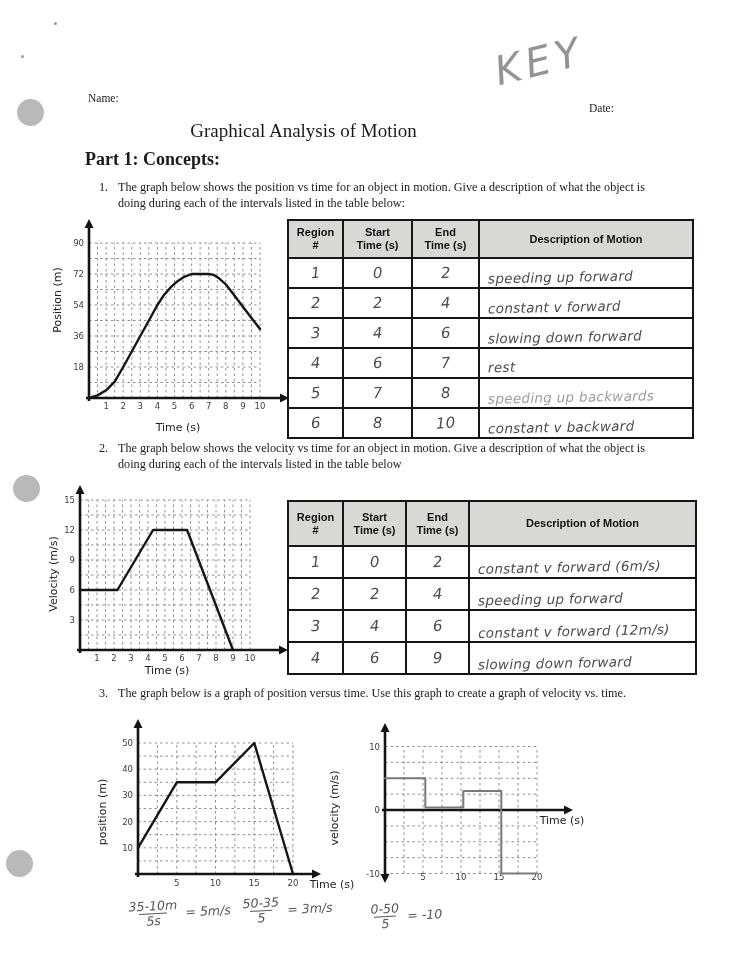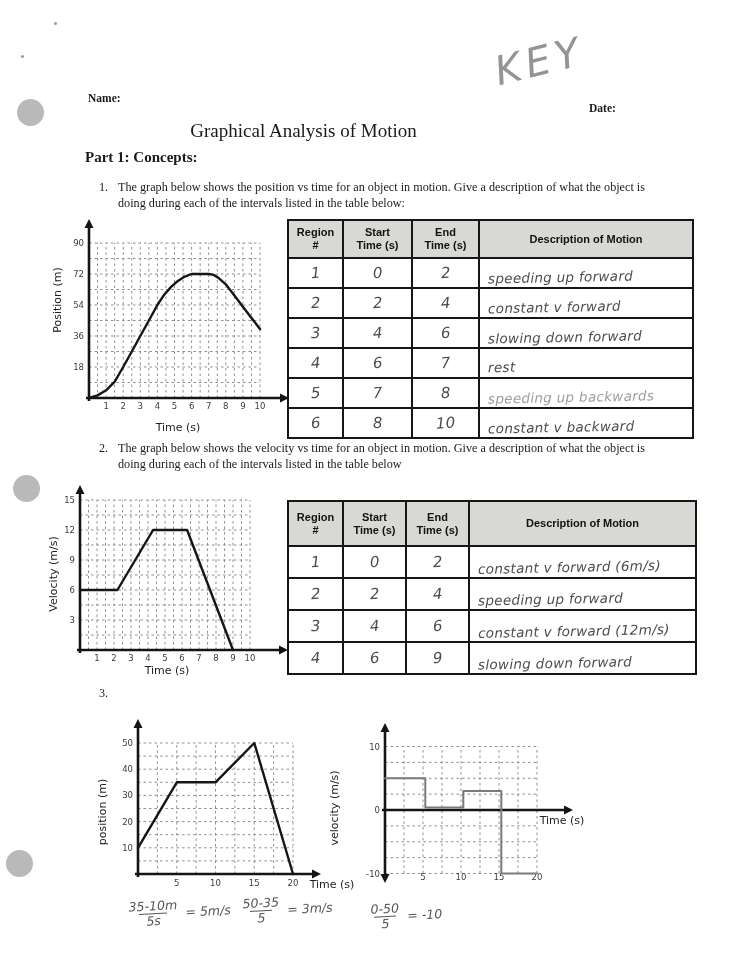--- a/index.html
+++ b/index.html
@@ -4,24 +4,24 @@
 <style>
   html,body{margin:0;padding:0;background:#e8e8e8;}
   .page{position:relative;width:749px;height:970px;background:#ffffff;overflow:hidden;
         font-family:"Liberation Serif",serif;color:#1a1a1a;}
   
   .hole{position:absolute;width:27px;height:27px;border-radius:50%;background:#b9b9b9;}
   .speck{position:absolute;width:3px;height:3px;border-radius:50%;background:#9a9a9a;}
   
   .key{position:absolute;left:494px;top:38px;font-family:"DejaVu Sans",sans-serif;
        font-size:40px;color:#949494;transform:rotate(-14deg);letter-spacing:5px;font-style:italic;}
-  .small-label{position:absolute;font-size:11.5px;font-weight:bold;}
+  .small-label{position:absolute;font-size:11.5px;}
   .title{position:absolute;top:120px;left:0;width:607px;text-align:center;
          font-size:19px;font-weight:400;margin:0;}
-  .part{position:absolute;left:85px;top:149px;font-size:15px;font-weight:bold;margin:0;}
+  .part{position:absolute;left:85px;top:149px;font-size:18px;font-weight:bold;margin:0;}
   
   .qtext{position:absolute;display:flex;font-size:12.2px;line-height:1.32;}
   .qnum{width:19px;flex:none;}
   
   .motion-table{position:absolute;border-collapse:collapse;table-layout:fixed;background:transparent;}
   .motion-table th{background:#d8d8d5;font-family:"Liberation Sans",sans-serif;
        font-size:11px;line-height:1.15;font-weight:bold;color:#111;
        border:2px solid #161616;padding:2px 1px;vertical-align:middle;text-align:center;}
   .motion-table td{border:2px solid #161616;padding:0;}
   .motion-table th span{display:block;}
@@ -306,20 +306,21 @@
         <td class="num-cell"><span class="hw hw-num">4</span></td>
         <td class="num-cell"><span class="hw hw-num">6</span></td>
         <td class="num-cell"><span class="hw hw-num">9</span></td>
         <td class="desc-cell"><span class="hw hw-desc">slowing down forward</span></td>
       </tr>
     </tbody>
   </table>
 
   <div class="qtext" style="left:99px;top:685px;width:572px;">
     <span class="qnum">3.</span>
+    <span>The graph below is a graph of position versus time.  Use this graph to create a graph of velocity vs. time.</span>
   </div>
 
   <svg id="graph-q3-position" class="graph" width="295" height="192" style="left: 82px; top: 718px;">
       <line x1="75.375" y1="156" x2="75.375" y2="25" class="grid"></line>
       <line x1="94.75" y1="156" x2="94.75" y2="25" class="grid"></line>
       <line x1="114.125" y1="156" x2="114.125" y2="25" class="grid"></line>
       <line x1="133.5" y1="156" x2="133.5" y2="25" class="grid"></line>
       <line x1="152.875" y1="156" x2="152.875" y2="25" class="grid"></line>
       <line x1="172.25" y1="156" x2="172.25" y2="25" class="grid"></line>
       <line x1="191.625" y1="156" x2="191.625" y2="25" class="grid"></line>

